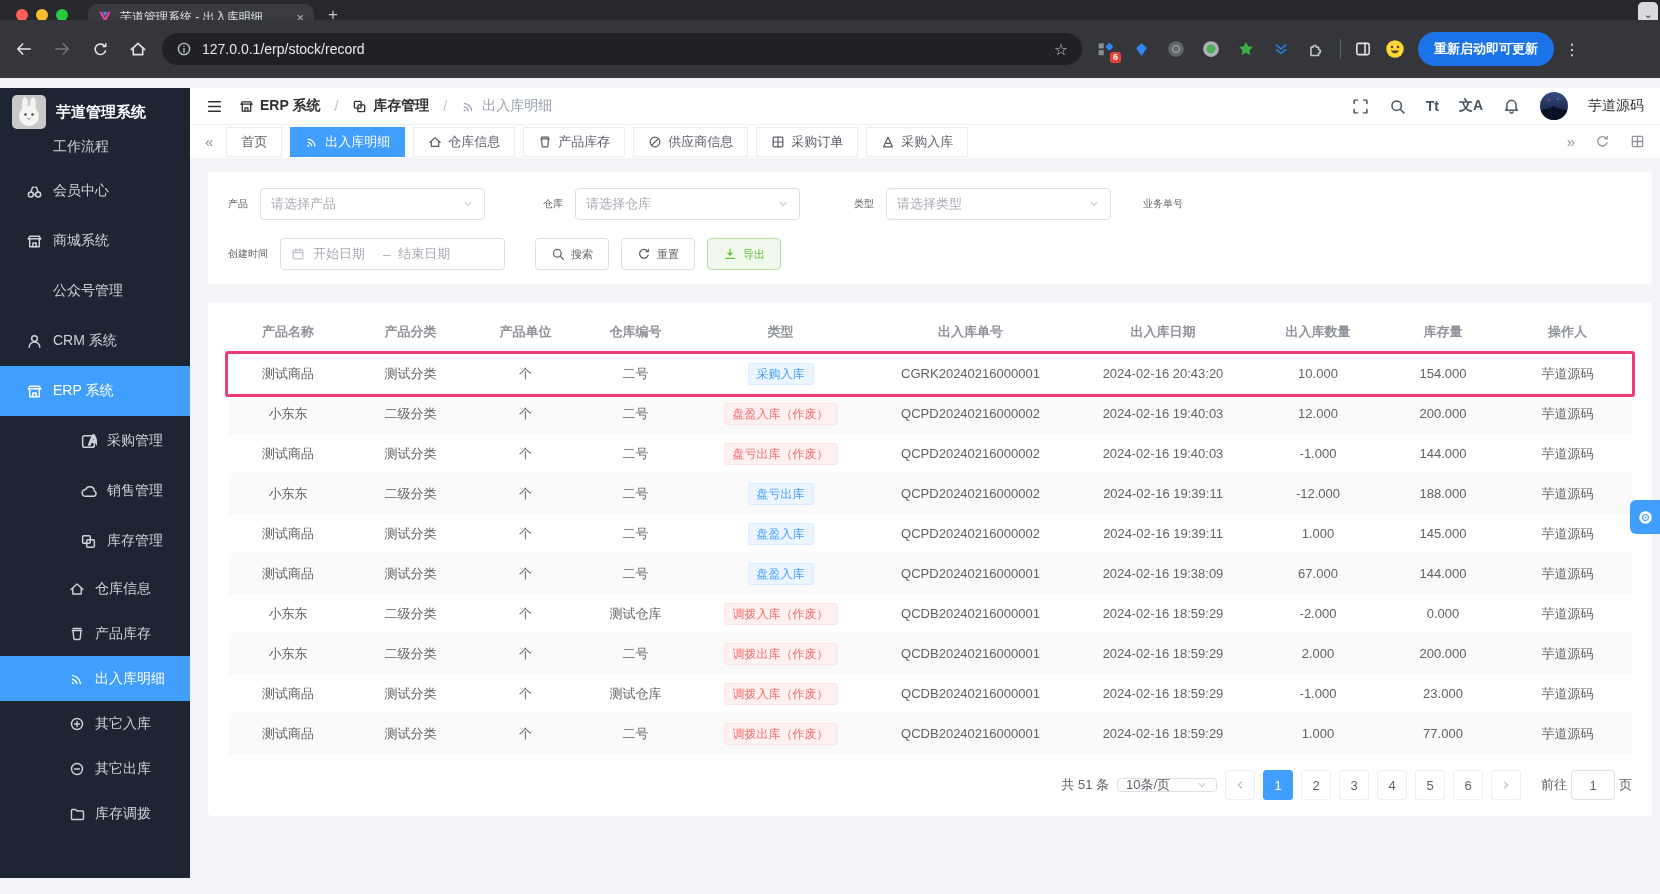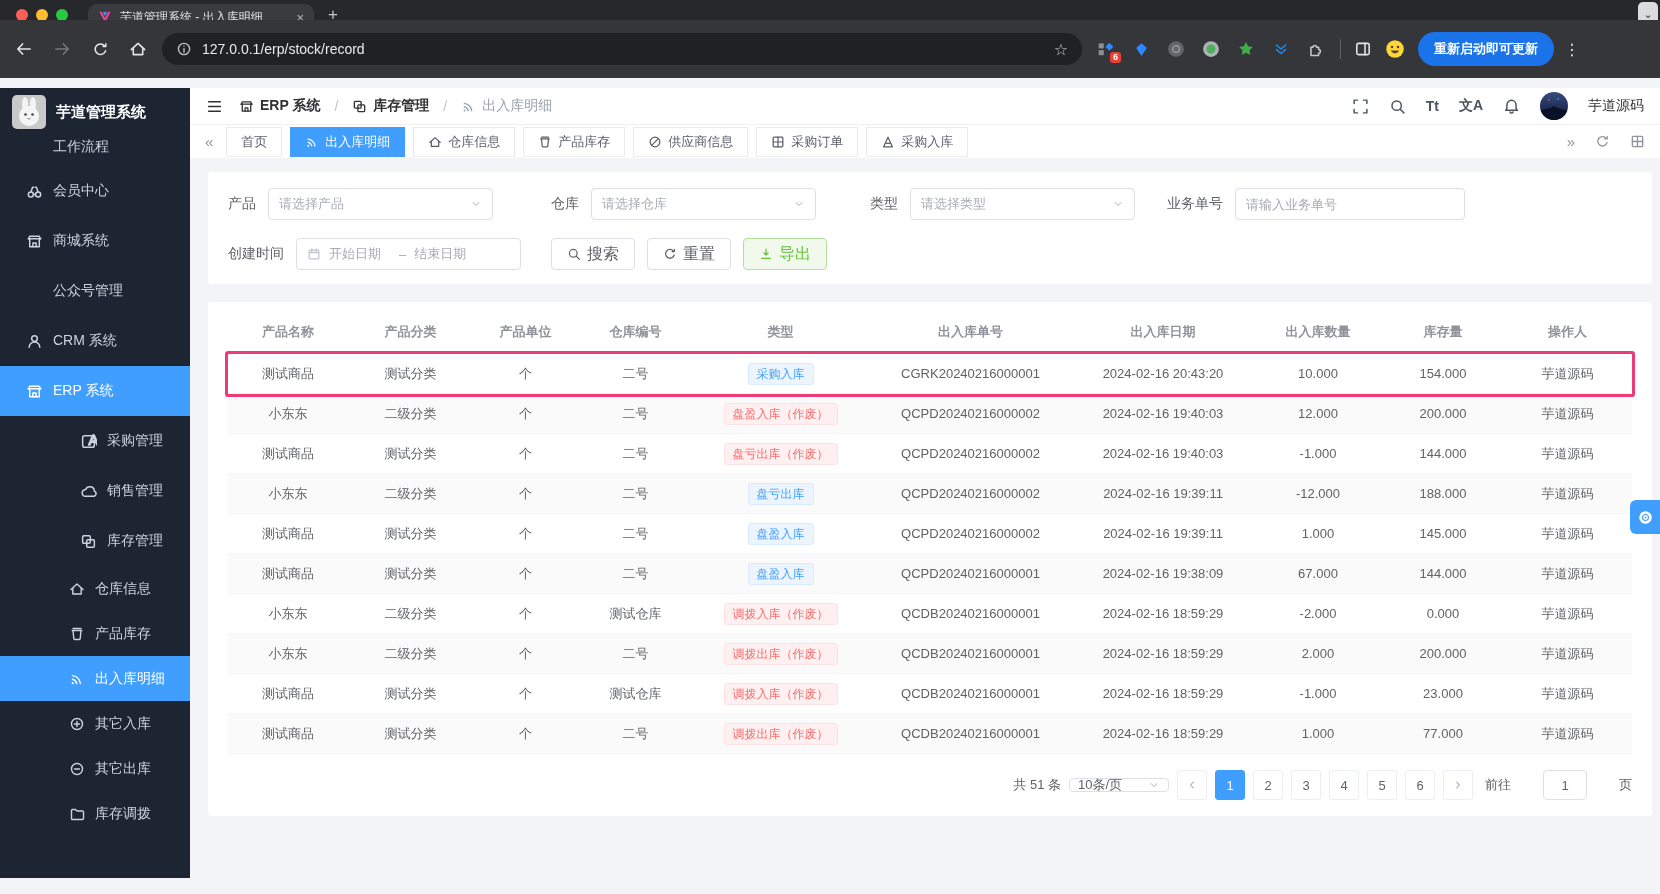--- a/index.html
+++ b/index.html
@@ -64,30 +64,30 @@
   .tab-ctrl { color:#909399; font-size:15px; padding:0 5px; display:flex; }
   .page-tab { height:30px; border:1px solid #ebebeb; display:inline-flex; align-items:center; gap:6px; padding:4px 14px; font-size:13px; color:#5a5e66; background:#fff; white-space:nowrap; }
   .page-tab.active { background:#409eff; border-color:#409eff; color:#fff; }
   .tabbar .right { margin-left:auto; display:flex; align-items:center; gap:10px; }
 
   .content { padding:14px 8px 0 18px; }
   .card { background:#fff; border-radius:4px; }
   .filter-card { padding:16px 20px 14px; }
   .f-row { display:flex; align-items:center; height:32px; }
   .f-row + .f-row { margin-top:18px; }
-  .f-label { font-size:14px; color:#606266; margin-right:12px; white-space:nowrap; }
+  .f-label { font-size:10px; color:#606266; margin-right:12px; white-space:nowrap; }
   .select-box, .date-box { width:225px; height:32px; border:1px solid #dcdfe6; border-radius:4px; display:flex; align-items:center; padding:0 10px; font-size:13px; color:#a8abb2; background:#fff; }
   .select-box .ph { flex:1; }
   .sel-chev { color:#c0c4cc; display:flex; }
   .date-box { gap:8px; }
   .date-box .ph { width:62px; }
   .text-input { width:230px; height:32px; border:1px solid #dcdfe6; border-radius:4px; padding:0 10px; font-size:13px; color:#606266; outline:none; }
   .text-input::placeholder { color:#a8abb2; }
   .gap-a{margin-left:58px}.gap-b{margin-left:54px}.gap-c{margin-left:32px}
-  .btn { height:32px; border-radius:4px; border:1px solid #dcdfe6; background:#fff; color:#606266; font-size:16px; display:inline-flex; align-items:center; gap:6px; padding:0 15px; margin-left:12px; cursor:pointer; white-space:nowrap; }
+  .btn { height:32px; border-radius:4px; border:1px solid #dcdfe6; background:#fff; color:#606266; font-size:11px; display:inline-flex; align-items:center; gap:6px; padding:0 15px; margin-left:12px; cursor:pointer; white-space:nowrap; }
   .btn.search { margin-left:30px; }
   .btn.export { background:#f0f9eb; border-color:#b3e19d; color:#67c23a; }
 
   .table-card { margin-top:18px; padding:8px 20px 16px; position:relative; }
   .t-head { display:flex; align-items:center; height:44px; border-bottom:1px solid #ebeef5; color:#909399; font-size:13px; font-weight:bold; }
   .t-row { display:flex; align-items:center; height:40px; border-bottom:1px solid #f5f6f8; }
   .t-body .t-row:nth-of-type(even) { background:#fafafa; }
   .t-row.highlighted { position:relative; z-index:2; box-shadow:0 0 0 3px #ec3c78; border-radius:1px; }
   .cell { text-align:center; font-size:13px; color:#606266; white-space:nowrap; overflow:hidden; }
   .hcell { text-align:center; white-space:nowrap; }
@@ -96,21 +96,21 @@
   .badge { display:inline-block; padding:4px 8px; border-radius:3px; font-size:12px; line-height:1; border:1px solid transparent; }
   .badge.blue { color:#409eff; background:#ecf5ff; border-color:#d9ecff; }
   .badge.red { color:#f56c6c; background:#fef0f0; border-color:#fde2e2; }
 
   .pagination { display:flex; align-items:center; justify-content:flex-end; gap:8px; margin-top:16px; font-size:13px; color:#606266; }
   .size-select { width:100px; height:14px; border:1px solid #dcdfe6; border-radius:4px; display:flex; align-items:center; justify-content:space-between; padding:0 8px; background:#fff; }
   .pg-btn { min-width:30px; height:30px; border:1px solid #ebeef5; border-radius:3px; background:#fff; color:#606266; font-size:13px; display:flex; align-items:center; justify-content:center; padding:0 4px; cursor:pointer; }
   .pg-btn.active { background:#409eff; border-color:#409eff; color:#fff; }
   .pg-arrow { color:#a8abb2; }
   .goto-input { width:44px; height:30px; border:1px solid #dcdfe6; border-radius:4px; text-align:center; font-size:13px; color:#606266; outline:none; margin:0 4px; }
-  .goto-wrap { margin-left:4px; display:flex; align-items:center;gap:28px; }
+  .goto-wrap { margin-left:12px; display:flex; align-items:center; }
 
   .float-gear { position:absolute; right:0; top:412px; width:30px; height:34px; background:#409eff; border-radius:6px 0 0 6px; color:#fff; display:flex; align-items:center; justify-content:center; cursor:pointer; }
 </style>
 </head>
 <body>
 
 <svg width="0" height="0" style="position:absolute">
   <symbol id="i-home" viewBox="0 0 16 16">
       <path d="M2 8.5 8 3l6 5.5"></path>
       <path d="M3.8 7.5V13h8.4V7.5"></path>
@@ -679,21 +679,20 @@
         <span class="f-label gap-b">类型</span>
         <div class="select-box">
           <span class="ph">请选择类型</span>
           <span class="sel-chev">
               <svg class="icon" width="12" height="12">
                 <use href="#i-chev"></use>
               </svg>
             </span>
         </div>
         <span class="f-label gap-c">业务单号</span>
-        <input class="text-input" placeholder="请输入业务单号" style="">
       </div>
       <div class="f-row">
         <span class="f-label">创建时间</span>
         <div class="date-box">
           <span class="sel-chev">
               <svg class="icon" width="14" height="14">
                 <use href="#i-cal"></use>
               </svg>
             </span>
           <span class="ph">开始日期</span>

